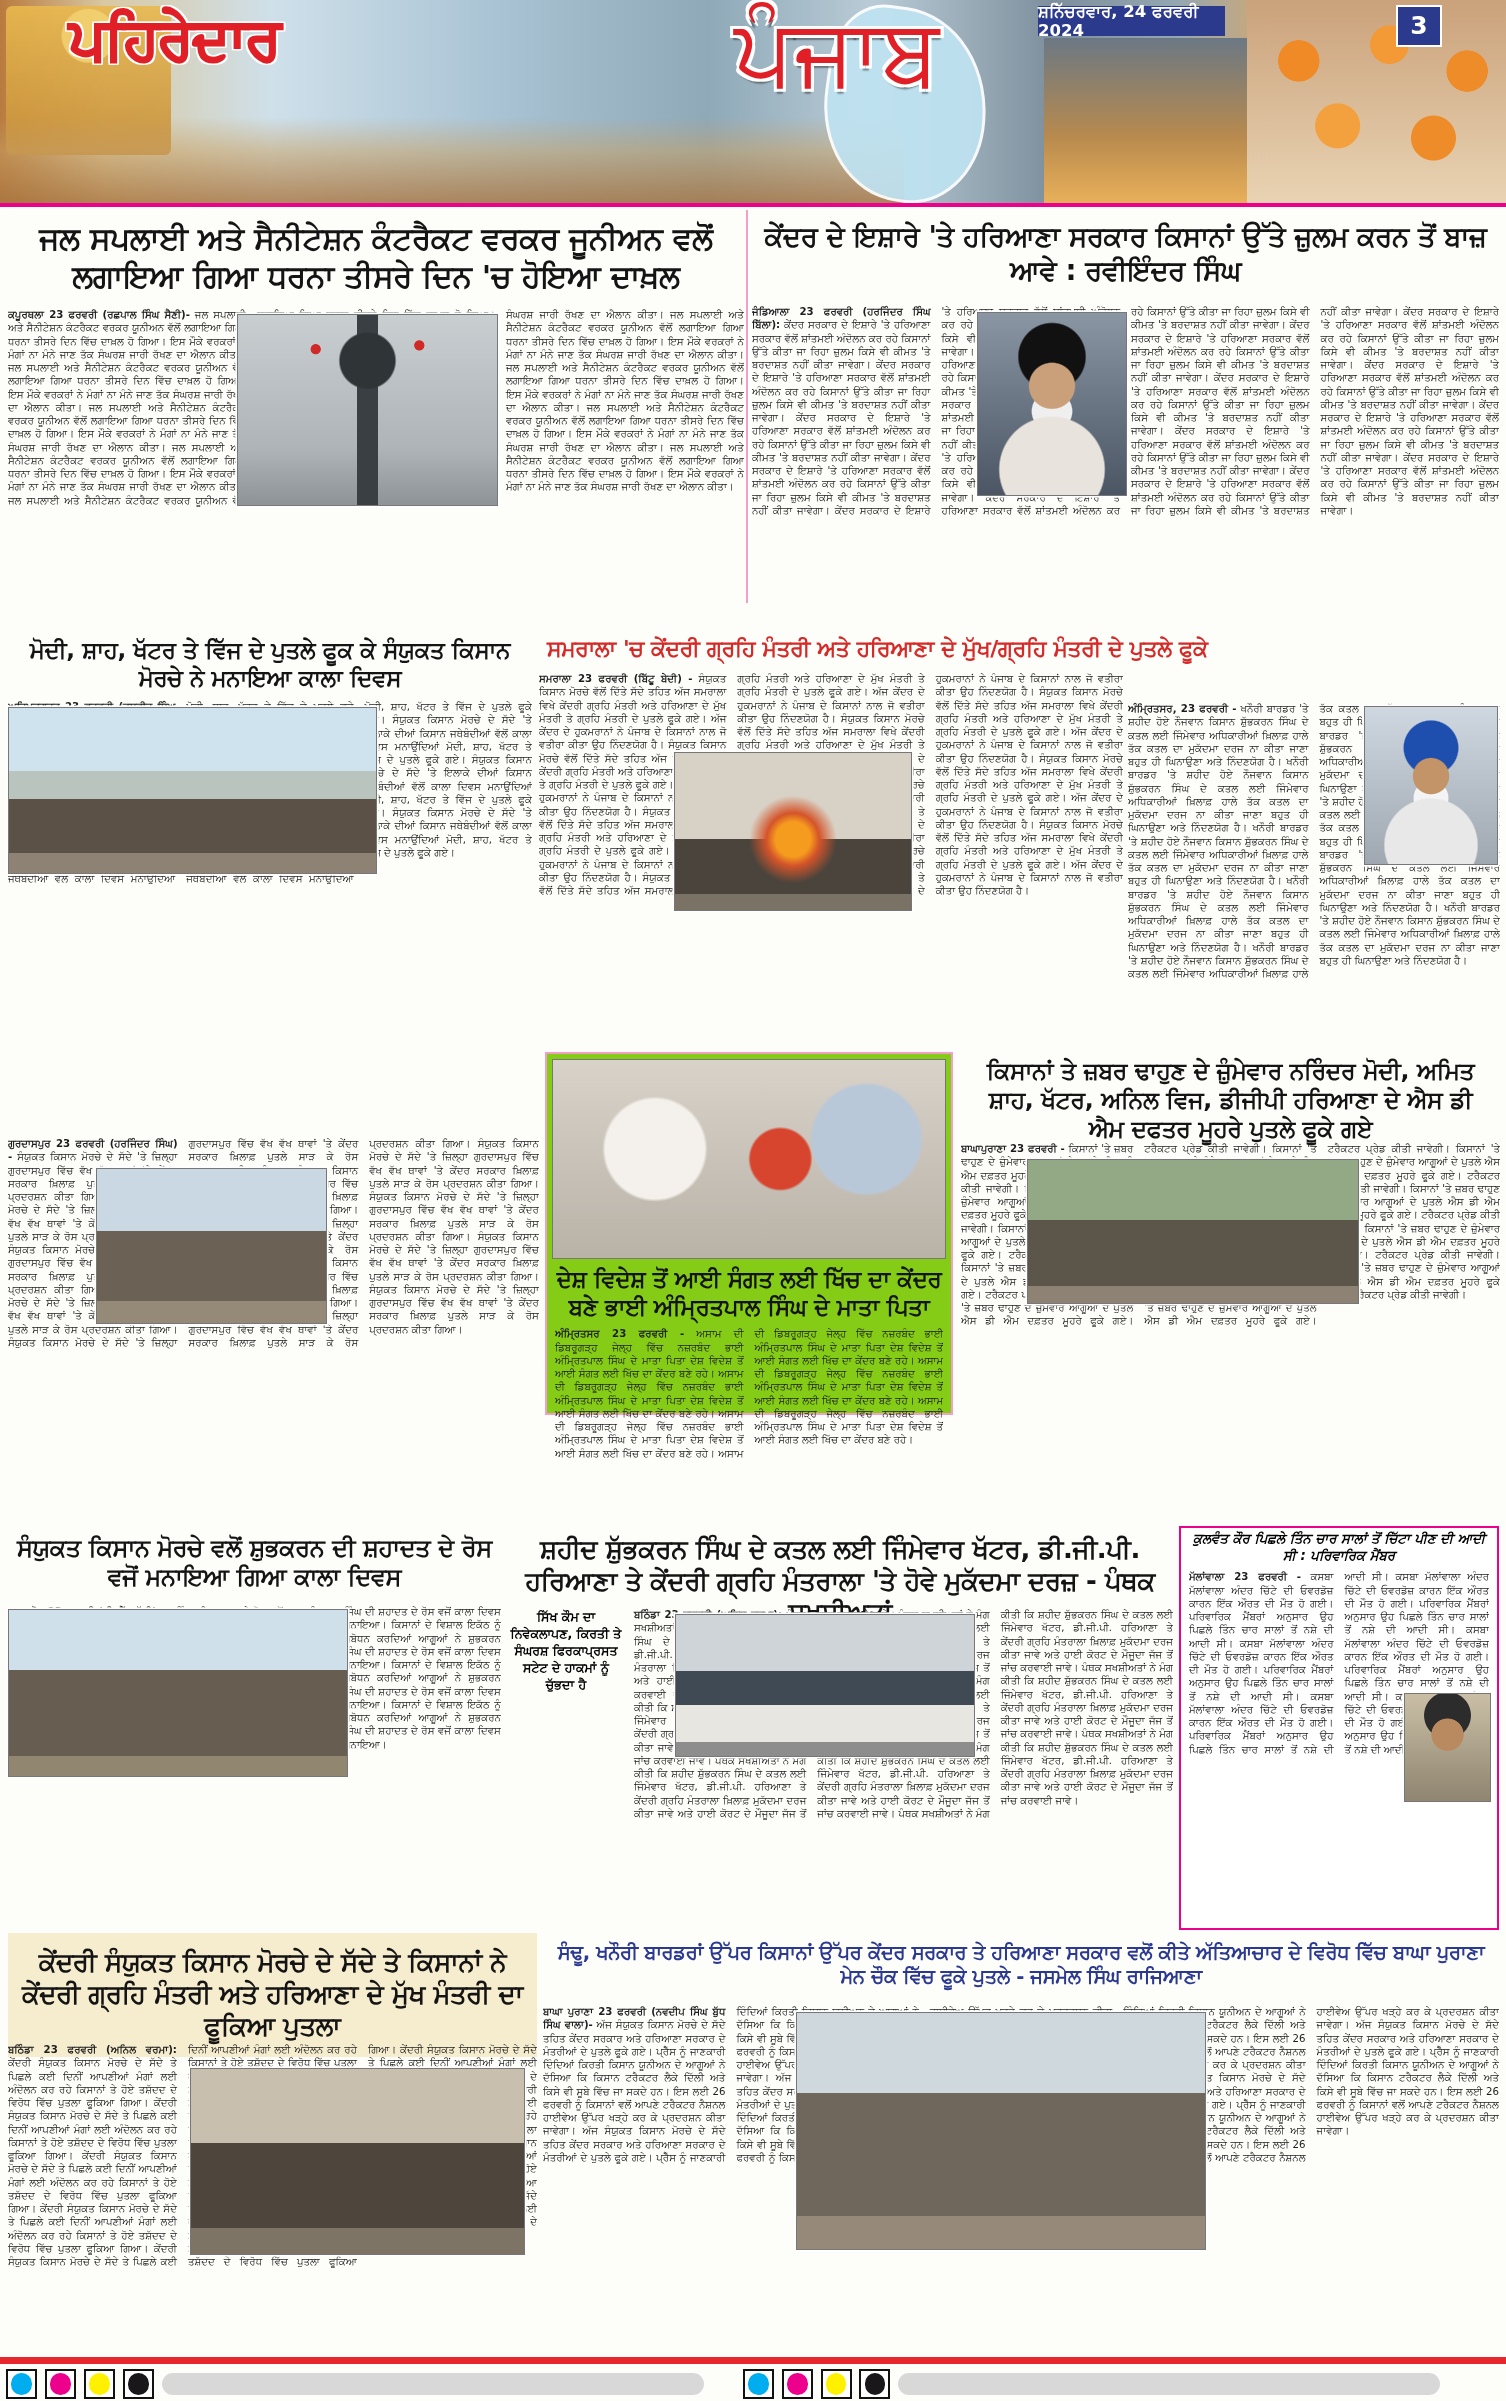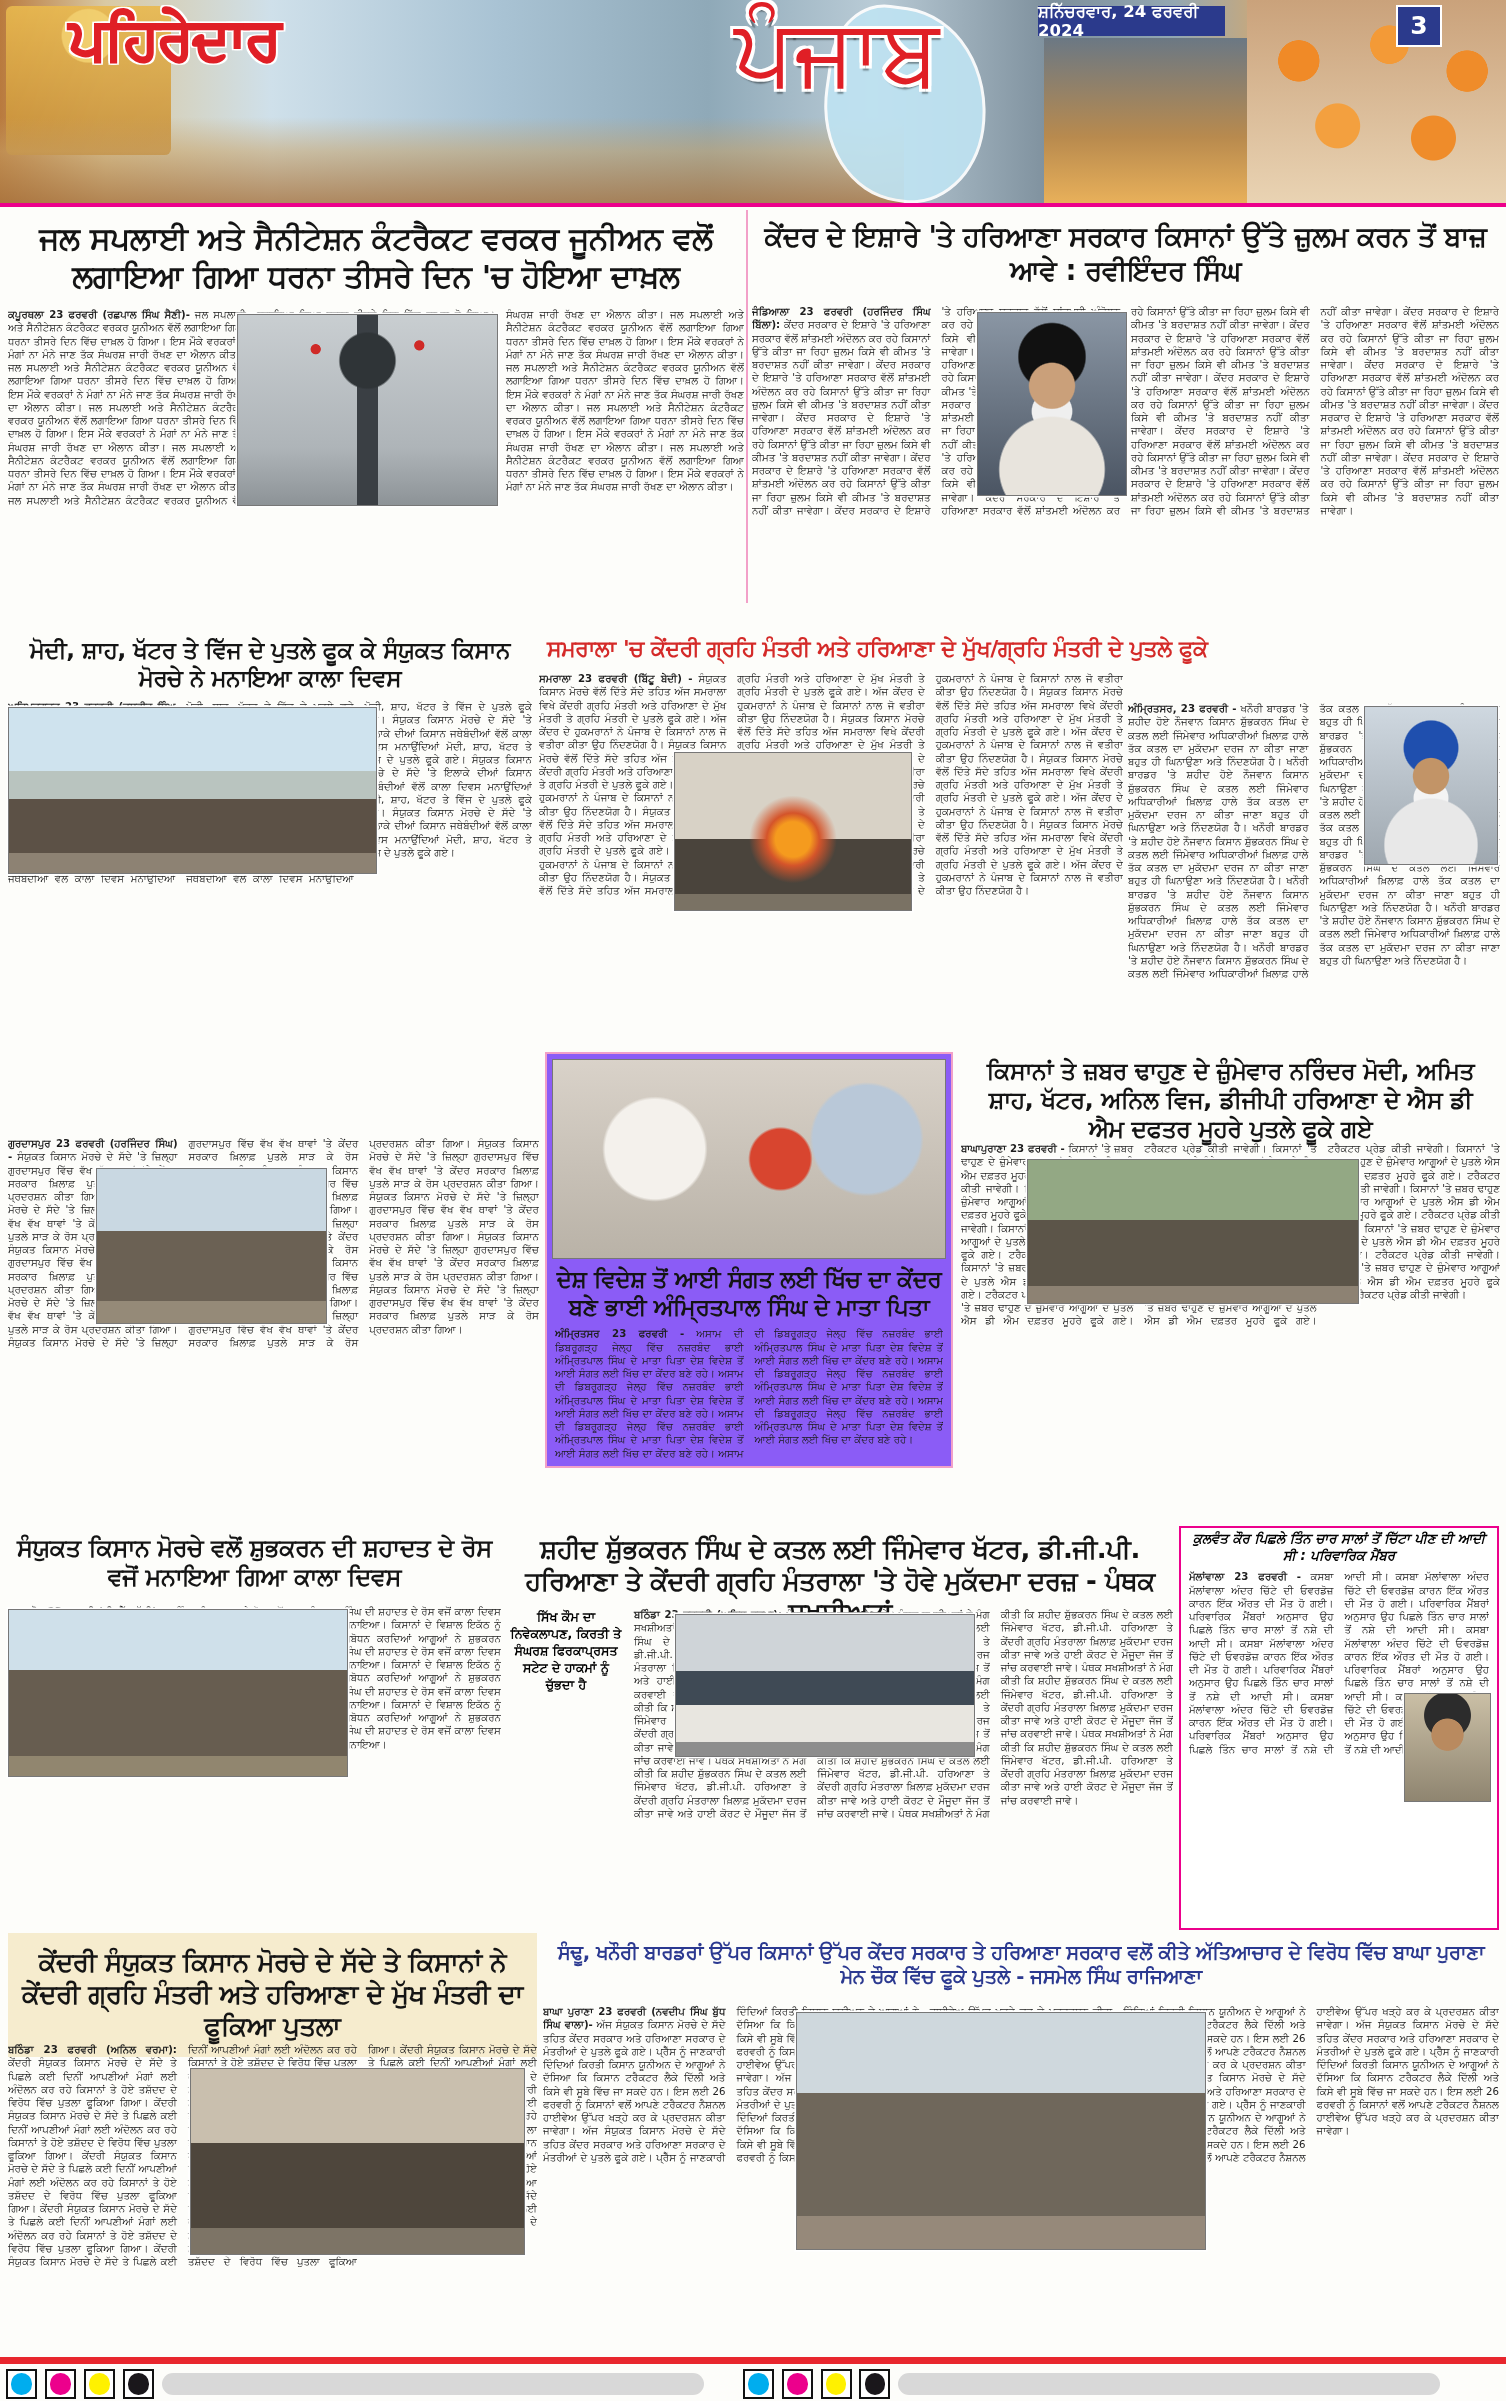--- a/index.html
+++ b/index.html
@@ -87,21 +87,21 @@
   .ph-a5{left:135px;top:124px;width:236px;height:157px;
     background:radial-gradient(circle at 50% 55%,#f59b1e 0 12%,#d4542a 18%,transparent 30%),
       linear-gradient(#d8d2c6 0 55%,#4a443c 55% 90%,#7a7264 90%);}
   .a6{left:7.9px;top:1049px;width:531px;height:474px;}
   .a6 .hl{font-size:26px;}
   .a6 .body{top:88px;}
   .ph-a6{left:88px;top:119px;width:229px;height:154px;
     background:linear-gradient(#c9d8e2 0 40%,#6b6154 40% 86%,#958a78 86%),
       radial-gradient(circle at 30% 38%,#2e8b3a 0 9.4px,transparent 10.2px),
       radial-gradient(circle at 62% 34%,#cf2a27 0 8.6px,transparent 9.4px);}
-  .a7{left:545px;top:1052px;width:408px;height:416px;border:2.4px solid #f2a0c8;box-sizing:border-box;background:#8b5cf6;}
+  .a7{left:545px;top:1052px;width:408px;height:363px;border:2.4px solid #f2a0c8;box-sizing:border-box;background:#84cc16;}
   .a7 .ph7{position:relative;margin:4.7px;height:198px;border:0.8px solid #777;
     background:radial-gradient(circle at 26% 45%,#f4f1ec 0 16%,transparent 17%),
       radial-gradient(circle at 58% 50%,#d8452f 0 12%,transparent 13%),
       radial-gradient(circle at 80% 40%,#b9c8d8 0 16%,transparent 17%),
       linear-gradient(#d9d2c9,#b9b2a7);}
   .a7 .hl{font-size:23px;margin:6.3px 4.7px;}
   .a7 .body{position:relative;margin:3.1px 7.9px;column-count:2;}
   .a8{left:961px;top:1049px;width:539px;height:474px;}
   .a8 .hl{font-size:23.6px;}
   .a8 .body{top:93px;}

